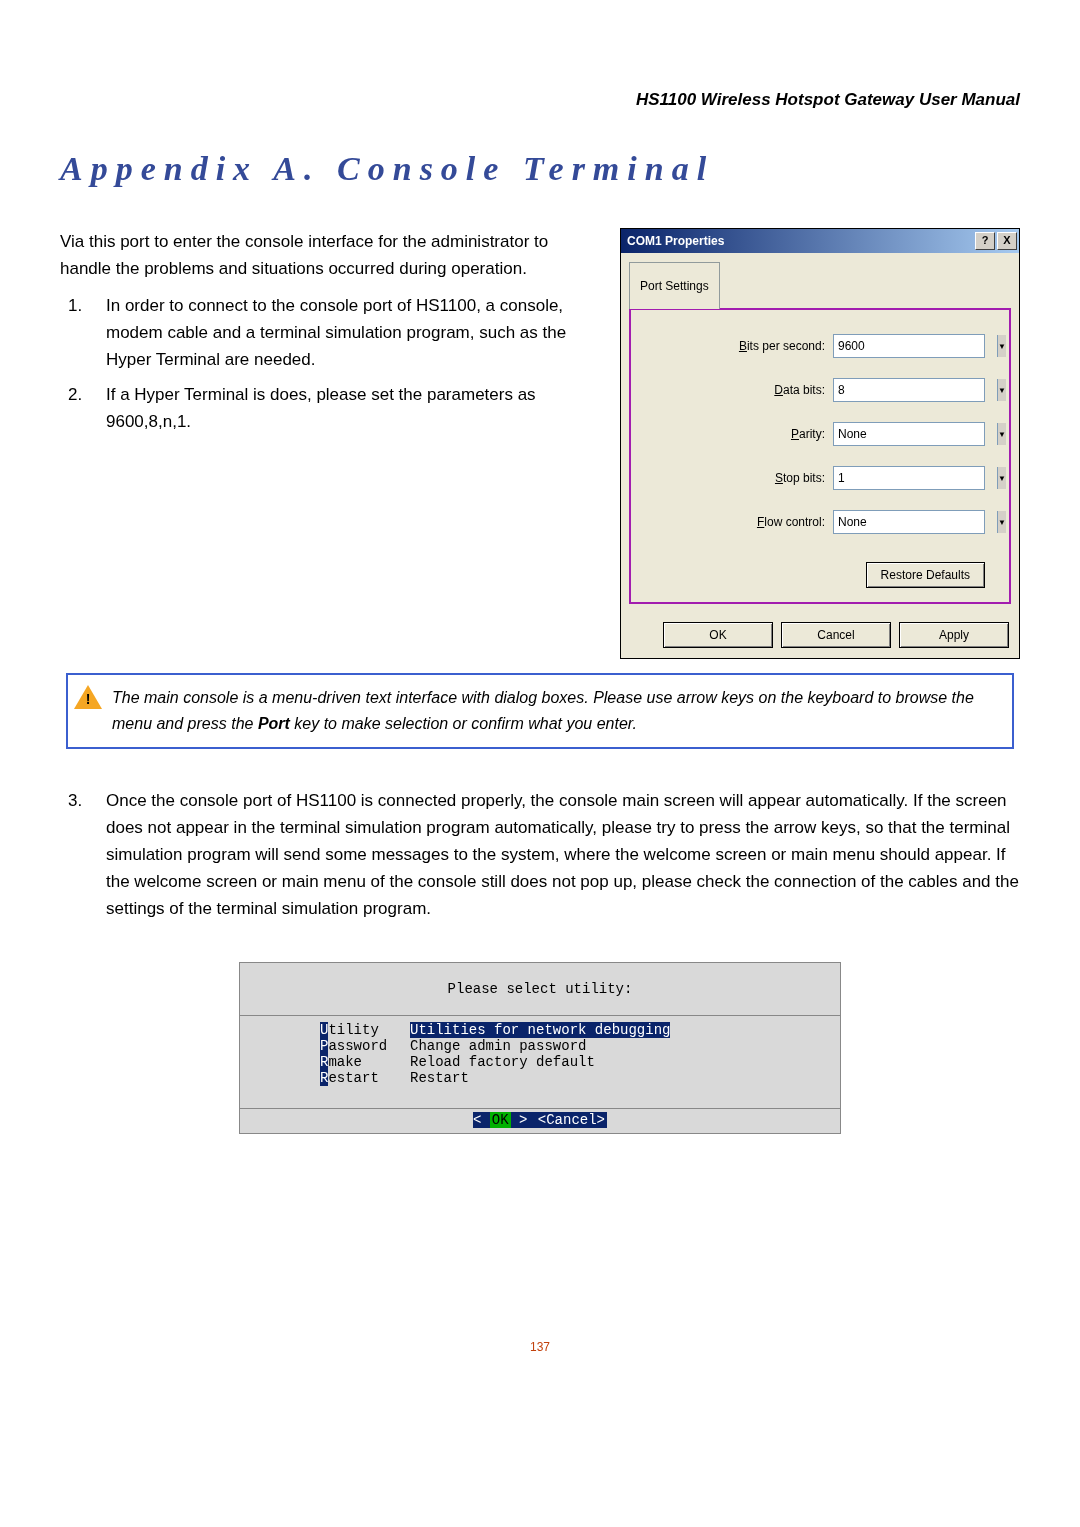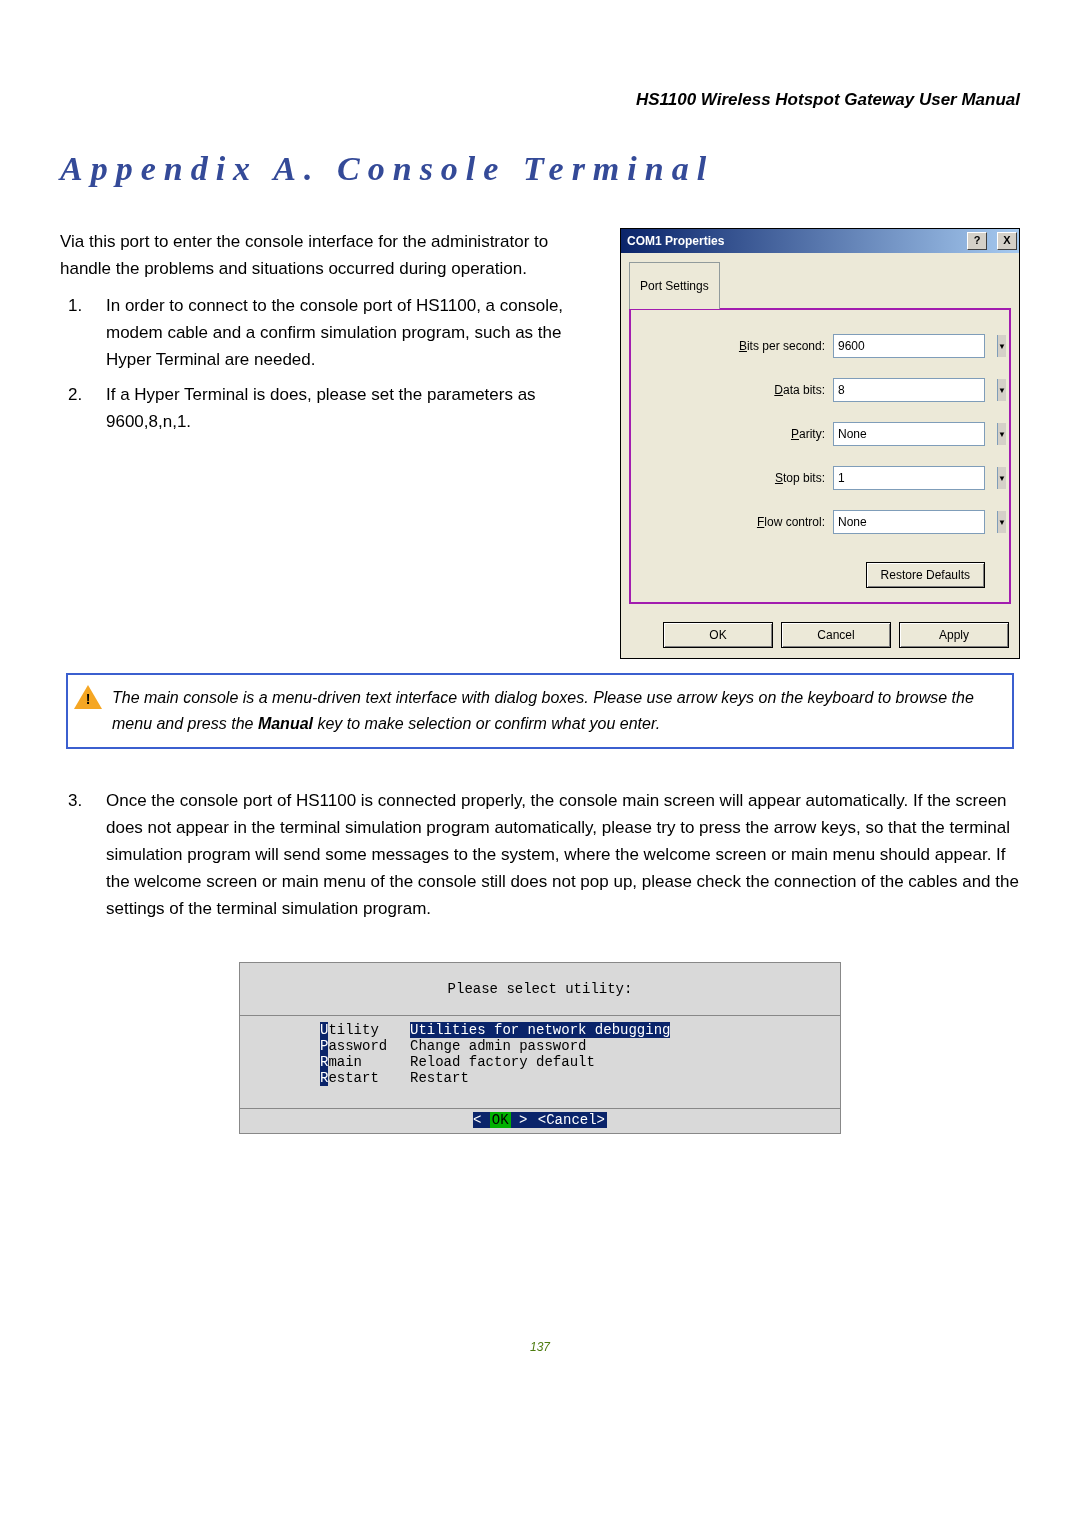--- a/index.html
+++ b/index.html
@@ -9,21 +9,21 @@
   .appendix-title{font-family:Georgia,'Times New Roman',serif;font-style:italic;color:#344a98;font-size:34px;letter-spacing:8px;margin:0 0 40px 0;}
   .two-col{display:flex;gap:20px;}
   .left-col{flex:1;font-size:17px;line-height:27px;}
   .intro{margin:0 0 10px 0;}
   .num-list{display:flex;margin:0 0 8px 0;}
   .num{width:38px;flex-shrink:0;text-align:left;padding-left:8px;}
   .li-body{flex:1;}
   .right-col{flex:0 0 400px;}
   
   .dlg{border:1px solid #000;background:#ece9d8;font-family:Tahoma,Arial,sans-serif;font-size:12px;}
-  .titlebar{background:linear-gradient(to right,#0a246a,#a6caf0);color:#fff;display:flex;align-items:center;height:24px;padding:0 2px 0 6px;gap:8px;}
+  .titlebar{background:linear-gradient(to right,#0a246a,#a6caf0);color:#fff;display:flex;align-items:center;height:24px;padding:0 2px 0 6px;}
   .titlebar .t-text{flex:1;font-weight:bold;}
   .titlebar .sysbtn{width:18px;height:16px;background:#d4d0c8;border:1px solid #fff;border-right-color:#404040;border-bottom-color:#404040;margin-left:2px;text-align:center;font-weight:bold;font-size:11px;color:#000;line-height:14px;}
   .tabrow{display:flex;padding:8px 8px 0 8px;}
   .tab{background:#ece9d8;border:1px solid #919b9c;border-bottom:none;padding:16px 10px;font-size:12px;position:relative;top:1px;}
   .tabbody{margin:0 8px 8px 8px;border:2px solid #a21caf;padding:24px 24px 14px 24px;}
   .frow{display:flex;align-items:center;margin-bottom:20px;}
   .flabel{flex:1;text-align:right;padding-right:8px;font-size:12px;}
   .flabel .u{text-decoration:underline;}
   .combo{display:flex;width:150px;height:22px;border:1px solid #7f9db9;background:#fff;}
   .combo input{border:none;flex:1;padding:0 4px;font-size:12px;outline:none;background:transparent;}
@@ -45,37 +45,37 @@
   .term-head{border-bottom:1px solid #888;padding:18px 0;text-align:center;}
   .term-body{padding:6px 8px 22px 80px;}
   .mrow{display:flex;}
   .mhot{background:#0a246a;color:#fff;}
   .mopt{width:90px;white-space:pre;}
   .mdesc{white-space:pre;text-align:right;}
   .mdesc.selected{background:#0a246a;color:#fff;}
   .term-foot{border-top:1px solid #888;text-align:center;padding:3px 0 5px 0;}
   .tok{background:#00b000;color:#000;padding:0 2px;}
   .tcan{background:#0a246a;color:#fff;padding:0 2px;}
-  .page-num{position:absolute;left:0;right:0;text-align:center;font-size:12px;top:1340px;color:#4d7c0f;font-style:italic;}
+  .page-num{position:absolute;left:0;right:0;text-align:center;font-size:12px;top:1340px;color:#c2410c;}
 </style>
 </head>
 <body>
 
 <div class="page">
   <div class="doc-header">HS1100 Wireless Hotspot Gateway User Manual</div>
 
   <h1 class="appendix-title">Appendix A.   Console Terminal</h1>
 
   <div class="two-col">
     <div class="left-col">
       <p class="intro">Via this port to enter the console interface for the administrator to handle the problems and situations occurred during operation.</p>
 
       <div class="num-list">
         <div class="num">1.</div>
-        <div class="li-body">In order to connect to the console port of HS1100, a console, modem cable and a confirm simulation program, such as the Hyper Terminal are needed.</div>
+        <div class="li-body">In order to connect to the console port of HS1100, a console, modem cable and a terminal simulation program, such as the Hyper Terminal are needed.</div>
       </div>
       <div class="num-list">
         <div class="num">2.</div>
         <div class="li-body">If a Hyper Terminal is does, please set the parameters as 9600,8,n,1.</div>
       </div>
     </div>
 
     <div class="right-col">
       <div class="dlg">
         <div class="titlebar">
@@ -133,21 +133,21 @@
         </div>
       </div>
     </div>
   </div>
 
   <div class="note">
     <div class="note-icon">
         <div class="warn"></div>
       </div>
     <div class="note-body">
-      <span>The main console is a menu-driven text interface with dialog boxes. Please use arrow keys on the keyboard to browse the menu and press the </span><b>Manual</b><span> key to make selection or confirm what you enter.</span>
+      <span>The main console is a menu-driven text interface with dialog boxes. Please use arrow keys on the keyboard to browse the menu and press the </span><b>Port</b><span> key to make selection or confirm what you enter.</span>
     </div>
   </div>
 
   <div class="item3">
     <div class="num-list">
       <div class="num">3.</div>
       <div class="li-body">Once the console port of HS1100 is connected properly, the console main screen will appear automatically. If the screen does not appear in the terminal simulation program automatically, please try to press the arrow keys, so that the terminal simulation program will send some messages to the system, where the welcome screen or main menu should appear. If the welcome screen or main menu of the console still does not pop up, please check the connection of the cables and the settings of the terminal simulation program.</div>
     </div>
   </div>
 
@@ -157,21 +157,21 @@
       <div class="term-body">
         <div class="mrow">
           <span class="mopt"><span class="mhot">U</span><span>tility </span></span>
           <span class="mdesc selected">Utilities for network debugging</span>
         </div>
         <div class="mrow">
           <span class="mopt"><span class="mhot">P</span><span>assword</span></span>
           <span class="mdesc">Change admin password</span>
         </div>
         <div class="mrow">
-          <span class="mopt"><span class="mhot">R</span><span>main   </span></span>
+          <span class="mopt"><span class="mhot">R</span><span>make   </span></span>
           <span class="mdesc">Reload factory default</span>
         </div>
         <div class="mrow">
           <span class="mopt"><span class="mhot">R</span><span>estart </span></span>
           <span class="mdesc">Restart</span>
         </div>
       </div>
       <div class="term-foot">
         <span class="mhot">&lt; </span><span class="tok">OK</span><span class="mhot"> &gt;        </span><span class="tcan">&lt;Cancel&gt;</span>
       </div>

